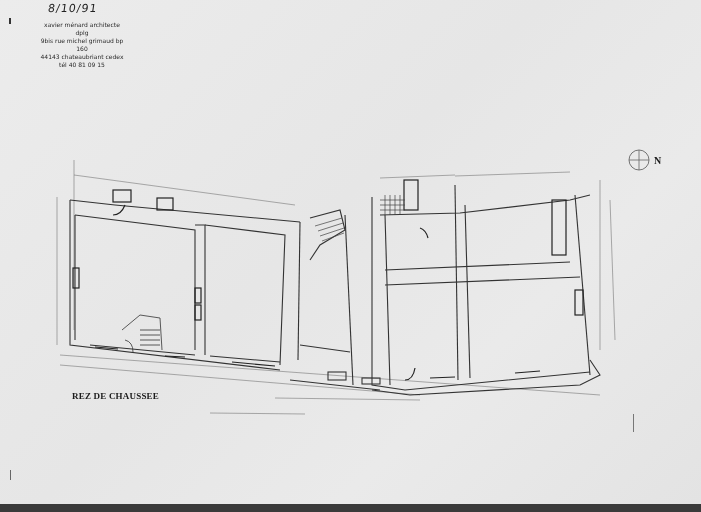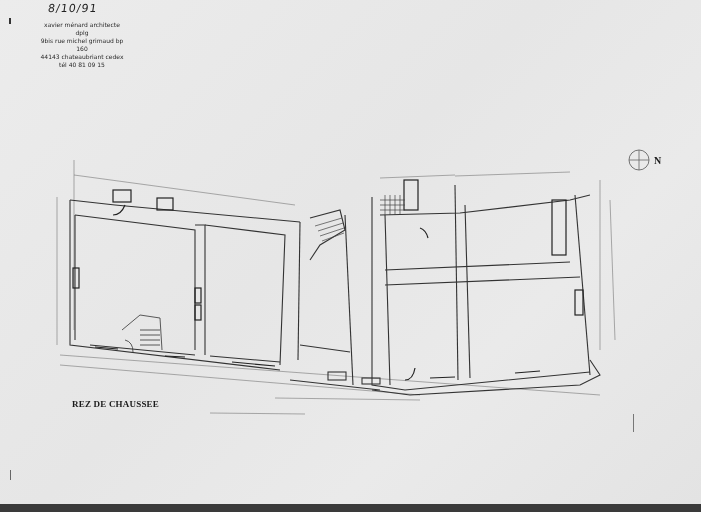--- a/index.html
+++ b/index.html
@@ -1,21 +1,21 @@
 <!DOCTYPE html>
 <html><head>
 <meta charset="utf-8">
 <style>
   html,body{margin:0;padding:0;}
   body{width:701px;height:512px;overflow:hidden;background:#e9e9e9;position:relative;font-family:"Liberation Sans",sans-serif;}
   .sheet{position:absolute;left:0;top:0;width:701px;height:504px;background:linear-gradient(135deg,#ececec 0%,#e6e6e6 45%,#eaeaea 70%,#e3e3e3 100%);}
   .bottom-edge{position:absolute;left:0;top:504px;width:701px;height:8px;background:#3a3a3a;}
   .ref{position:absolute;left:48px;top:2px;font-family:"DejaVu Sans",sans-serif;font-size:11px;color:#222;letter-spacing:1px;transform:skewX(-8deg);}
   .addr{position:absolute;left:37px;top:21px;font-family:"DejaVu Sans",sans-serif;font-size:6px;line-height:8px;color:#2a2a2a;text-align:center;width:90px;}
-  .title{position:absolute;left:72px;top:399px;font-family:"Liberation Serif",serif;font-weight:bold;font-size:9px;color:#1b1b1b;letter-spacing:0.2px;}
+  .title{position:absolute;left:72px;top:391px;font-family:"Liberation Serif",serif;font-weight:bold;font-size:9px;color:#1b1b1b;letter-spacing:0.2px;}
   .north-label{position:absolute;left:654px;top:155px;font-family:"Liberation Serif",serif;font-weight:bold;font-size:10px;color:#1b1b1b;}
   svg.plan{position:absolute;left:0;top:0;}
   .mark{position:absolute;background:#333;}
 </style>
 </head>
 <body>
 
 <div class="sheet"></div>
 <div class="bottom-edge"></div>
 

